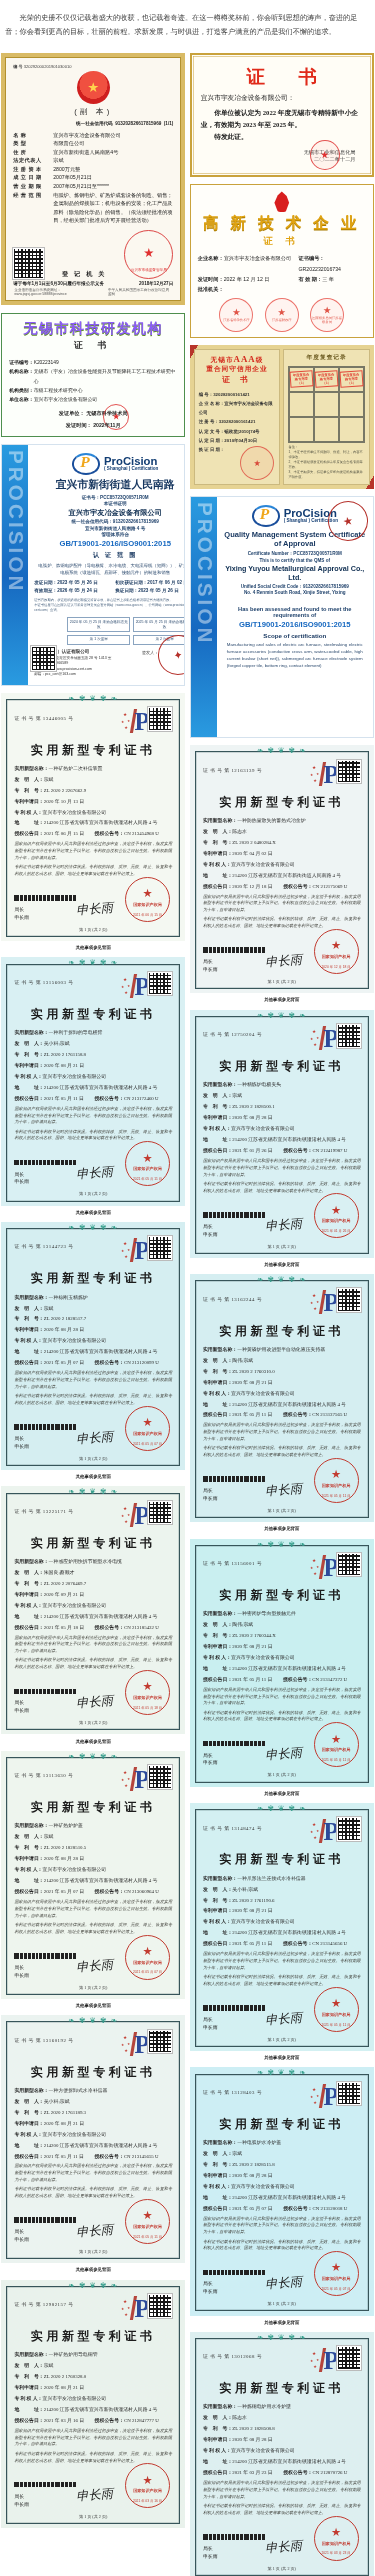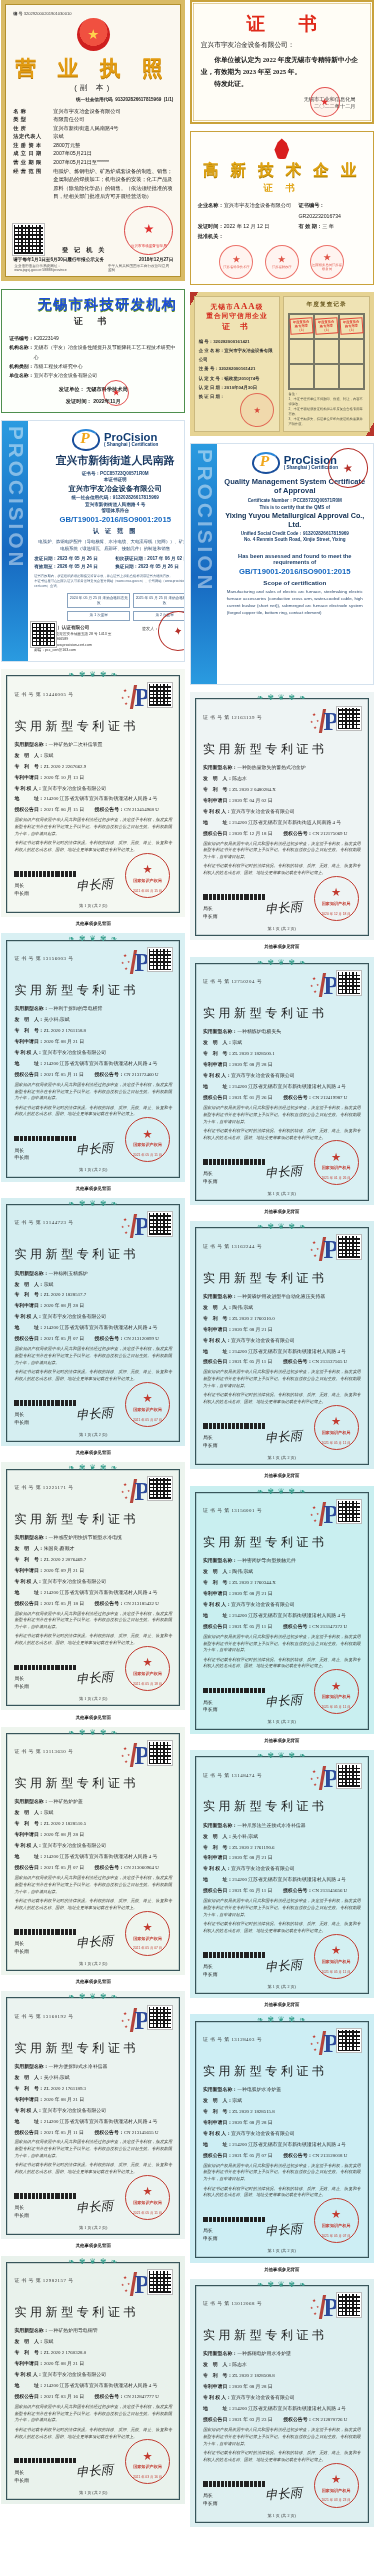--- a/index.html
+++ b/index.html
@@ -48,21 +48,21 @@
   .hitech-grid{display:flex;flex-wrap:wrap;font-size:5.2px;color:#222;line-height:2;}
   .hitech-grid .cell{box-sizing:border-box;padding-right:3.1px;}
   .c60{width:60%;}.c40{width:40%;}
   .hitech-lab{font-weight:bold;}
   .hitech-seals{display:flex;justify-content:center;gap:11.3px;margin-top:3.1px;}
   .hseal{width:32px;height:32px;border:1px solid rgba(230,70,60,.75);border-radius:50%;color:#e05548;text-align:center;font-size:3.3px;display:flex;flex-direction:column;align-items:center;justify-content:center;gap:1px;background:rgba(255,120,110,.07);}
   .hseal b{font-size:8.2px;}
 
   
   .rd{background:#fdfffb;border:1.5px double #4e8f4e;padding:6.2px 7.2px;min-height:124px;}
-  .rd-title{text-align:right;font-family:"Liberation Serif",serif;font-weight:bold;font-size:14px;letter-spacing:1.5px;color:#1d4ed8;text-shadow:0 0.5px 0 #5d8f1e;}
+  .rd-title{text-align:center;font-family:"Liberation Serif",serif;font-weight:bold;font-size:14px;letter-spacing:1.5px;color:#8b5cf6;text-shadow:0 0.5px 0 #5d8f1e;}
   .rd-sub{text-align:center;font-family:"Liberation Serif",serif;font-weight:bold;font-size:8.8px;letter-spacing:6.2px;color:#2f2f2f;margin:2.1px 0 6.2px;}
   .rd-row{font-size:4.9px;color:#222;line-height:1.9;display:flex;}
   .rd-row b{flex:none;}
   .rd-center{text-align:center;font-size:5.2px;font-weight:bold;color:#222;margin-top:5.2px;position:relative;}
   .rd-seal{position:absolute;left:56%;top:-6.2px;width:24px;height:24px;border:1px solid rgba(220,40,40,.8);border-radius:50%;color:#e03030;display:flex;align-items:center;justify-content:center;font-size:7.7px;}
 
   
   .aaa{background:#caa;min-height:124px;display:flex;gap:3.1px;padding:4.1px;background:linear-gradient(120deg,#b8352b 0 3%,#e6d393 3% 97%,#b8352b 97%);}
   .aaa-page{flex:1;background:#efe3b4;border:0.5px solid #cbb97f;padding:4.1px;position:relative;}
   .aaa-t1{color:#d42b1e;font-family:"Liberation Serif",serif;font-weight:bold;text-align:center;font-size:6.7px;letter-spacing:1px;}
@@ -109,21 +109,21 @@
 
   
   .pwrap{display:flex;flex-direction:column;}
   .patent{background:#d6f0f2;padding:6.2px 5.2px 4.1px;}
   .p-frame{border:1px solid #37555a;box-shadow:inset 0 0 0 0.5px rgba(55,85,90,.4);padding:7.2px 7.2px 4.1px;position:relative;min-height:221px;box-sizing:border-box;}
   .p-orn{position:absolute;top:-6.2px;left:50%;transform:translateX(-50%);color:#39a08e;font-size:7.7px;letter-spacing:1px;white-space:nowrap;}
   .p-head{display:flex;align-items:flex-start;}
   .p-certno{font-size:4.9px;color:#333;font-family:"Liberation Serif",serif;flex:1;padding-top:7.2px;letter-spacing:0.5px;}
   .cnipa{flex:none;margin:0 auto;}
   .p-head .qr{width:21.6px;height:21.6px;margin-left:auto;}
-  .p-title{font-family:"Liberation Serif",serif;font-weight:normal;font-size:12px;letter-spacing:3.6px;color:#1c1c1c;margin:4.1px 0 6.2px;}
+  .p-title{text-align:center;font-family:"Liberation Serif",serif;font-weight:bold;font-size:12px;letter-spacing:3.6px;color:#1c1c1c;margin:4.1px 0 6.2px;}
   .p-line{font-size:4.9px;color:#2a2a2a;line-height:1.5;margin:3.6px 0;font-family:"Liberation Serif",serif;}
   .p-lab{font-weight:bold;}
   .p-lab2{font-weight:bold;margin-left:9.3px;}
   .p-para{font-size:4.1px;color:#40403a;line-height:1.65;text-align:justify;margin:2.6px 0;font-family:"Liberation Serif",serif;font-style:italic;}
   .p-foot{display:flex;align-items:flex-end;margin-top:4.1px;position:relative;min-height:40px;}
   .p-footL{font-size:4.6px;color:#222;}
   .barcode{width:62px;height:5.7px;background:repeating-linear-gradient(90deg,#222 0 1px,transparent 1px 1.5px,#222 1.5px 3.6px,transparent 3.6px 4.1px);margin-bottom:5.2px;}
   .p-dir{font-size:4.9px;line-height:1.6;color:#222;font-family:"Liberation Serif",serif;}
   .sig{position:absolute;left:62px;bottom:4.1px;font-family:"DejaVu Serif",serif;font-style:italic;font-size:12.4px;color:#222;transform:rotate(-5deg);}
   .pseal{position:absolute;right:2.1px;bottom:0;width:43px;height:43px;border:1.5px solid #c23b30;border-radius:50%;color:#c23b30;text-align:center;}
@@ -131,32 +131,32 @@
   .pseal .ps-txt{position:absolute;top:24px;left:2.1px;right:2.1px;font-size:4.1px;font-weight:bold;}
   .pseal .ps-date{position:absolute;bottom:4.1px;left:2.1px;right:2.1px;font-size:3.3px;}
   .p-page{text-align:center;font-size:4.1px;color:#333;margin-top:5.2px;font-family:"Liberation Serif",serif;}
   .p-back{text-align:center;font-size:4.4px;color:#222;font-weight:bold;padding:4.1px 0 0;font-family:"Liberation Serif",serif;}
 </style>
 </head>
 <body>
 
 <div class="page">
 
+  <p class="intro">光荣的史册不仅仅记载着盛大的收获，也记载着奇迹。在这一樽樽奖杯前，你会听到思想的涛声，奋进的足音；你会看到更高的目标，壮丽的前程。求新发展，与时俱进，打造客户满意的产品是我们不懈的追求。</p>
 
   <div class="grid">
 
     <div class="col" id="col-left">
 
       <div class="cert bl">
         <div class="bl-serial">
           <b>编 号</b>
           <span>320292000201901030010</span>
         </div>
         <div class="emblem">★</div>
-        <div class="bl-title">营 业 执 照</div>
         <div class="bl-sub">(副  本)</div>
         <div class="bl-credit">
           <span>统一社会信用代码</span>&nbsp;
           <span>913202826617815969</span>&nbsp;
           <span>(1/1)</span>
         </div>
         <div id="bl-fields">
             <div class="bl-row">
               <div class="bl-lab">名        称</div>
               <div class="bl-val">宜兴市宇友冶金设备有限公司</div>

